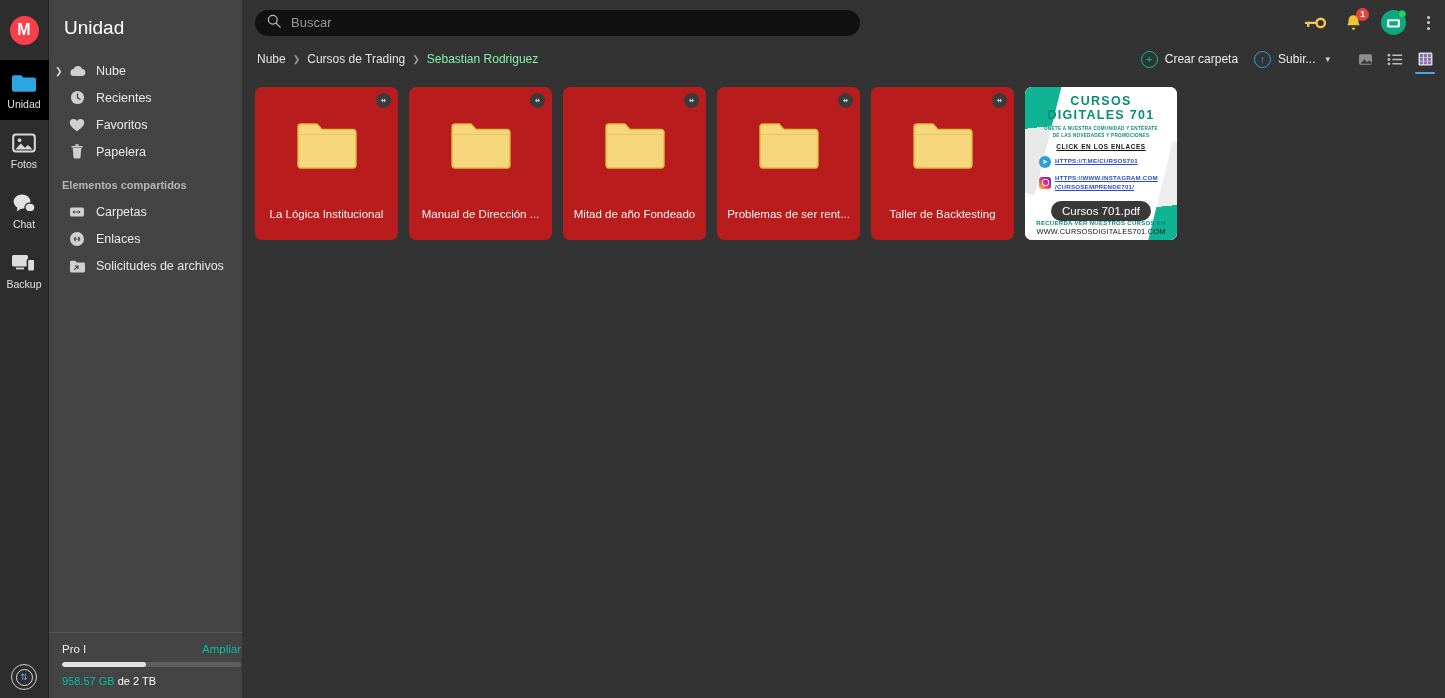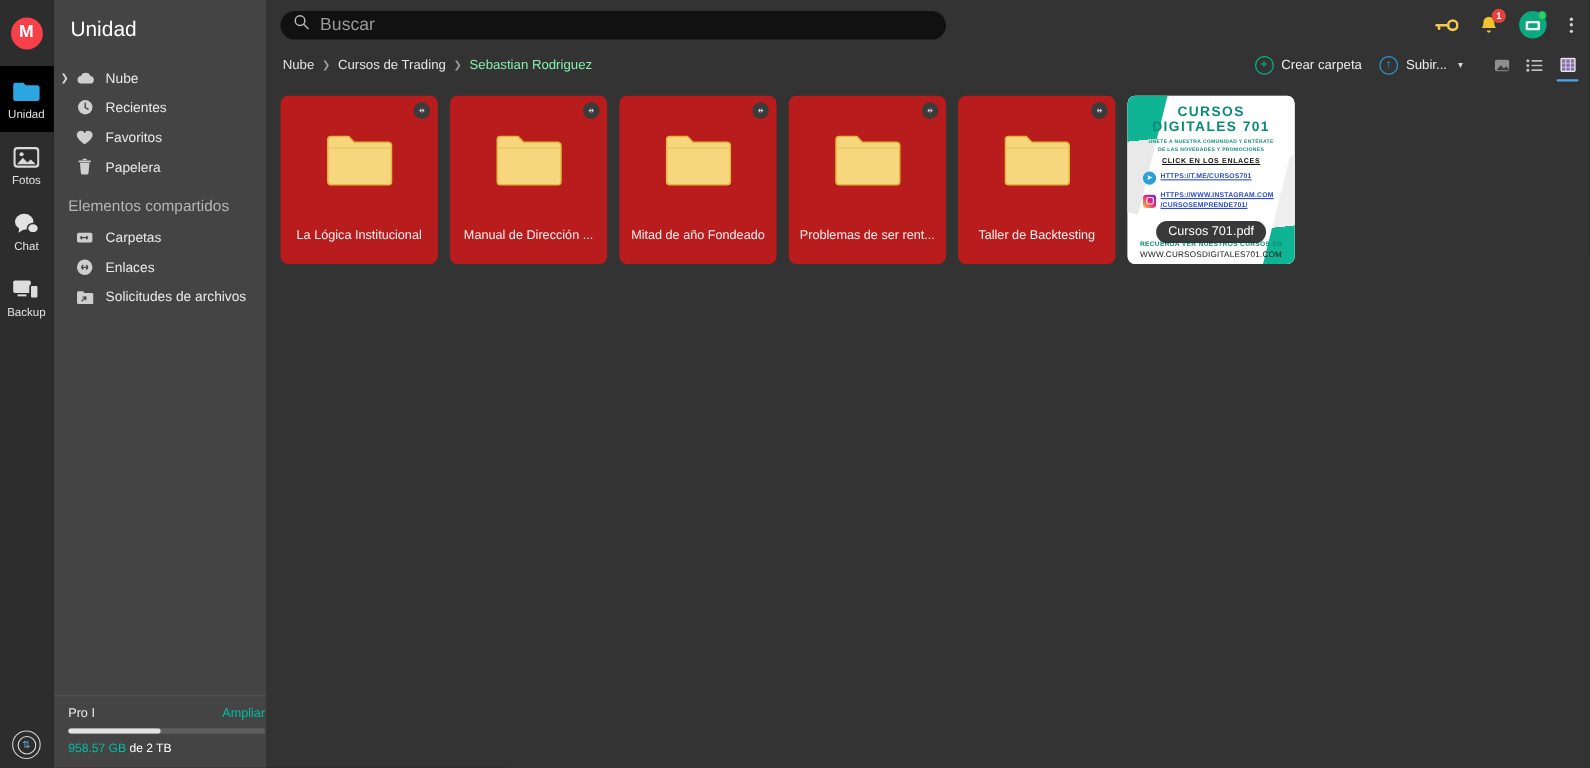--- a/index.html
+++ b/index.html
@@ -93,22 +93,23 @@
     transform: translateY(-50%);
     color: #d8d8d8; font-size: 9px; line-height: 1;
   }
   .nav-ico {
     width: 20px; height: 20px; margin-right: 9px;
     display: flex; align-items: center; justify-content: center;
     color: #cfcfcf; flex-shrink: 0;
   }
   .nav-text { font-size: 12.5px; color: #e9e9e9; white-space: nowrap; }
   .section-label {
-    font-size: 14px; color: #b5b5b5;
+    font-size: 11px; color: #b5b5b5;
     padding: 14px 0 7px 13px;
+    font-weight: bold;
   }
   .storage {
     position: absolute; bottom: 0; left: 0; right: 0;
     padding: 10px 1px 11px 13px;
     border-top: 1px solid #555555;
   }
   .storage-head {
     display: flex; justify-content: space-between; align-items: baseline;
     margin-bottom: 7px;
   }
@@ -137,21 +138,21 @@
     height: 26px;
     background: #111111;
     border-radius: 13px;
     display: flex; align-items: center;
     padding: 0 12px;
     gap: 10px;
     cursor: text;
   }
   .search-input {
     background: transparent; border: none; outline: none;
-    color: #bdbdbd; font-size: 16px;
+    color: #bdbdbd; font-size: 13px;
     font-family: "Liberation Sans", sans-serif;
     width: 100%;
   }
   .search-input::placeholder { color: #9a9a9a; }
   .top-actions {
     margin-left: auto;
     display: flex; align-items: center;
     gap: 19px;
     padding-right: 4px;
   }

